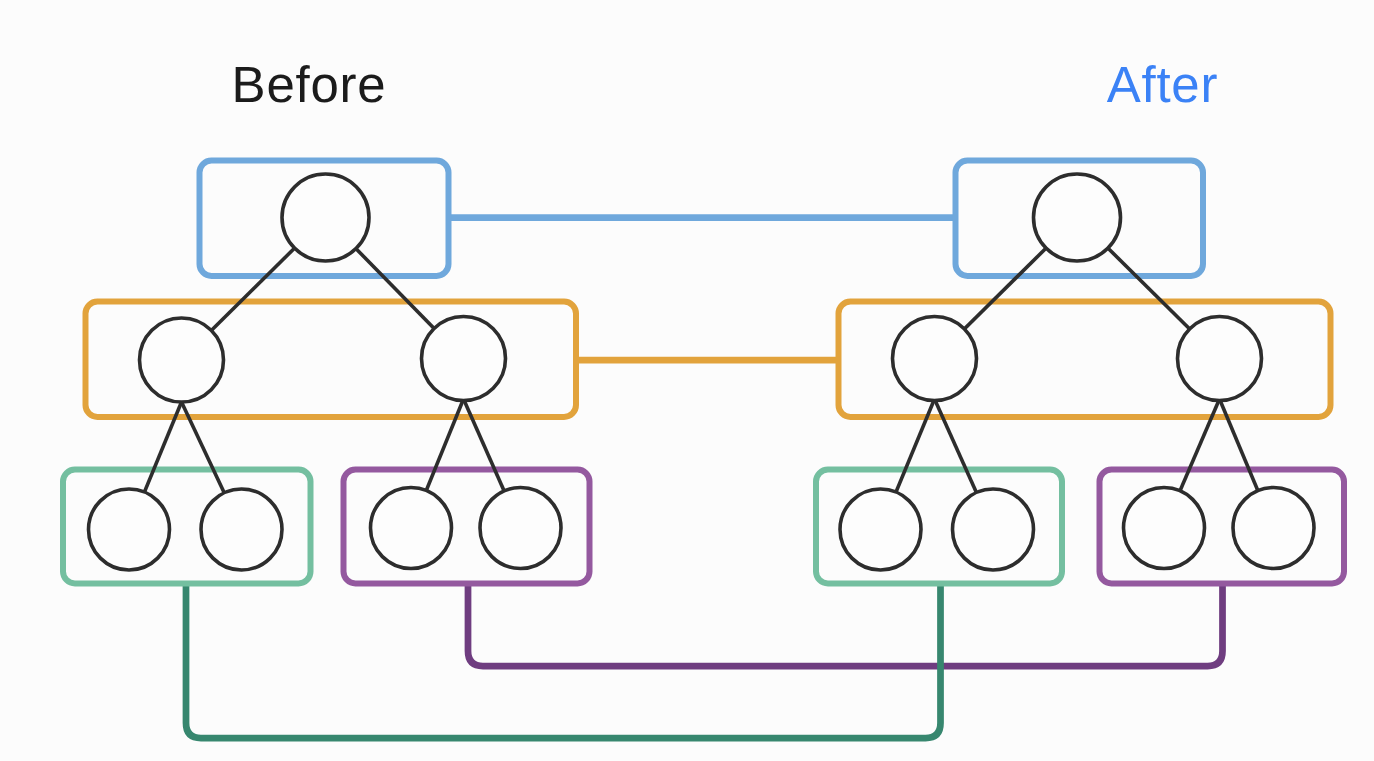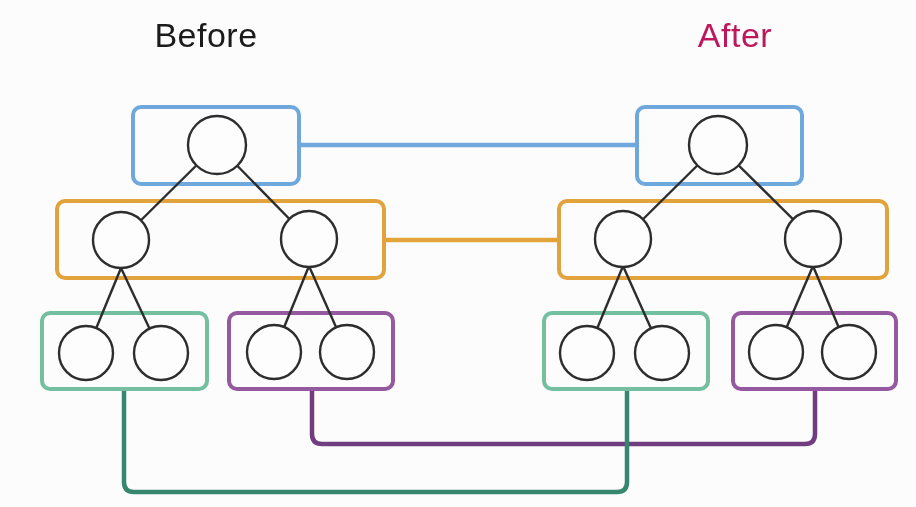--- a/index.html
+++ b/index.html
@@ -9,42 +9,42 @@
   .stage {
     position: relative;
     width: 916px;
     height: 507px;
     overflow: hidden;
     background: #fcfcfc;
     font-family: "Liberation Sans", sans-serif;
   }
   .title {
     position: absolute;
-    top: 16px;
+    top: 38px;
     transform: translateX(-50%);
     font-size: 34px;
     font-weight: 400;
     letter-spacing: 0.5px;
     color: #1b1b1b;
     white-space: nowrap;
   }
   .title-before { left: 206px; }
   .title-after  { left: 735px; }
   svg.diagram {
     position: absolute;
     left: 0;
     top: 0;
   }
 </style>
 </head>
 <body>
 
 <div class="stage" style="background: rgb(252, 252, 252);">
   <div class="title title-before" style="color: rgb(27, 27, 27);">Before</div>
-  <div class="title title-after" style="color: #be185d;">After</div>
+  <div class="title title-after" style="color: #3b82f6; margin-left: 40px;">After</div>
   <svg class="diagram" id="diagram" width="916" height="507" viewBox="0 0 916 507">
       <path d="M 299 145 H 637" fill="none" stroke="#6fa8dc" stroke-width="4.5" stroke-linecap="butt"></path>
       <path d="M 384 240 H 559" fill="none" stroke="#e2a33c" stroke-width="4.5" stroke-linecap="butt"></path>
       <path d="M 312 389 V 434 Q 312 444 322 444 H 805 Q 815 444 815 434 V 389" fill="none" stroke="#6f3d80" stroke-width="4.5" stroke-linecap="butt"></path>
       <path d="M 124 389 V 482 Q 124 492 134 492 H 617 Q 627 492 627 482 V 389" fill="none" stroke="#37876f" stroke-width="4.5" stroke-linecap="butt"></path>
       <rect x="133" y="107" width="166" height="77" rx="8" ry="8" fill="none" stroke="#6fa8dc" stroke-width="4"></rect>
       <rect x="57" y="201" width="327" height="77" rx="8" ry="8" fill="none" stroke="#e2a33c" stroke-width="4"></rect>
       <rect x="42" y="313" width="165" height="76" rx="8" ry="8" fill="none" stroke="#74bfa0" stroke-width="4"></rect>
       <rect x="229" y="313" width="164" height="76" rx="8" ry="8" fill="none" stroke="#94599f" stroke-width="4"></rect>
       <rect x="637" y="107" width="165" height="77" rx="8" ry="8" fill="none" stroke="#6fa8dc" stroke-width="4"></rect>

